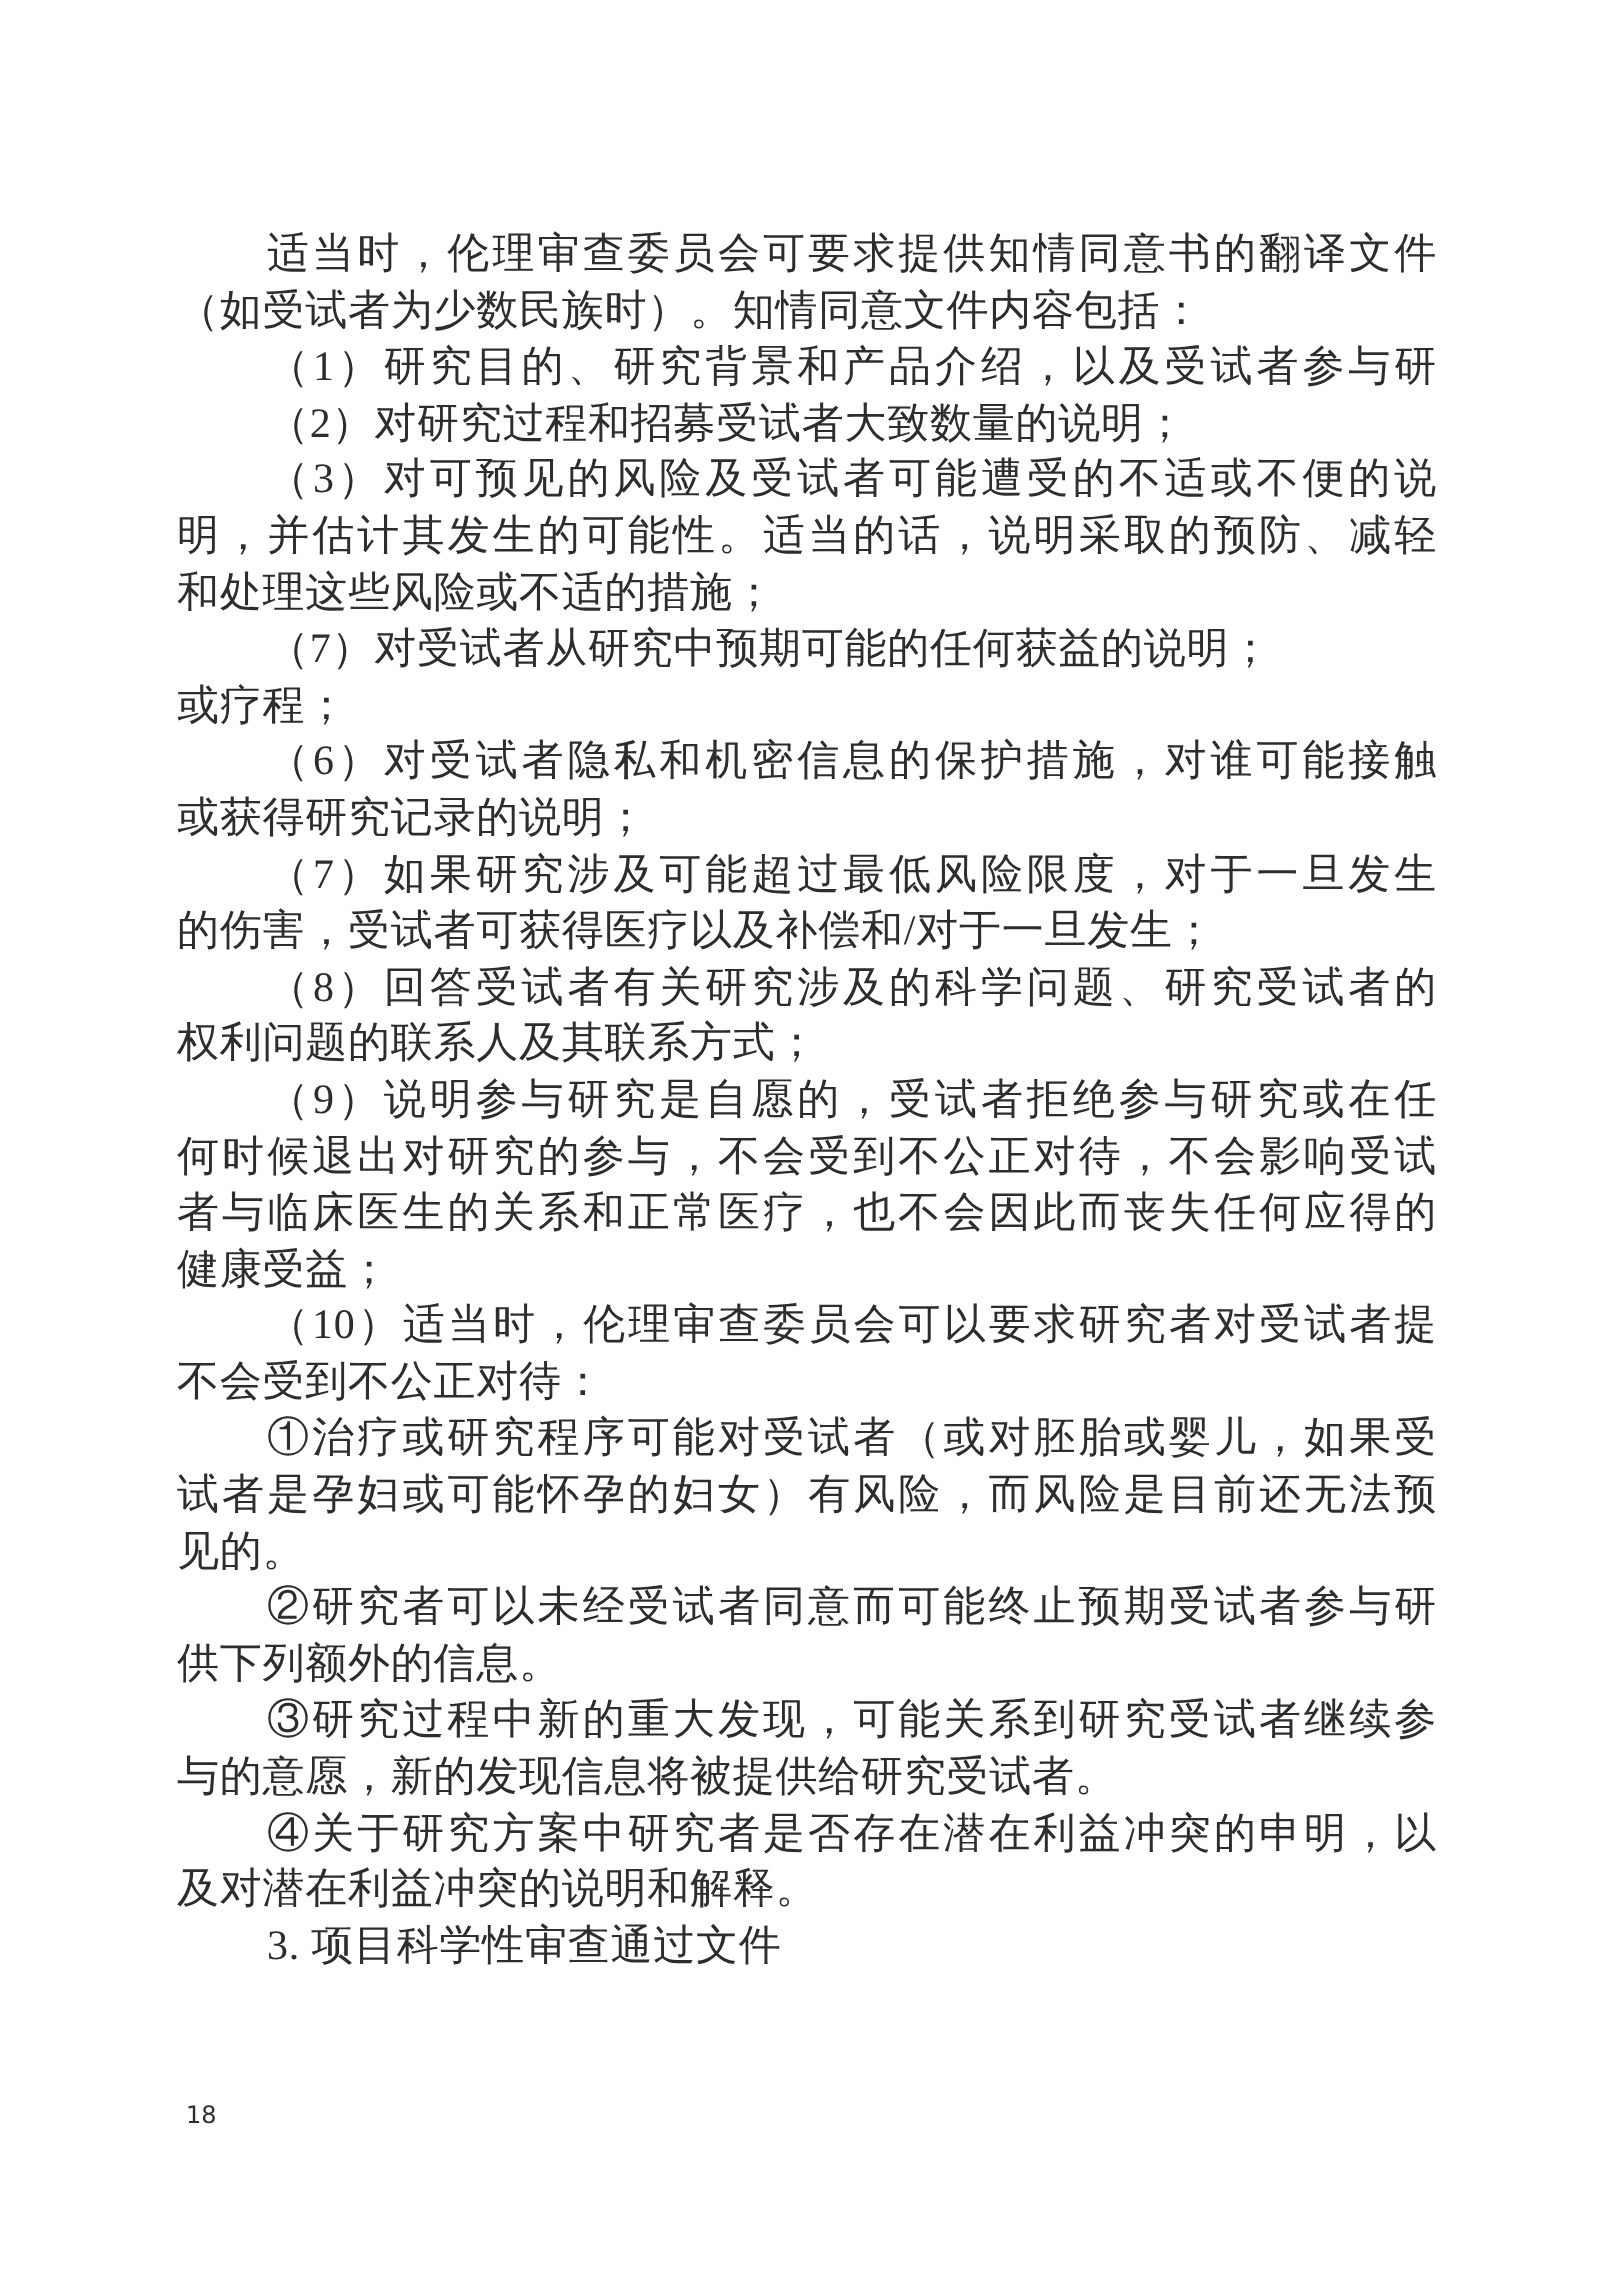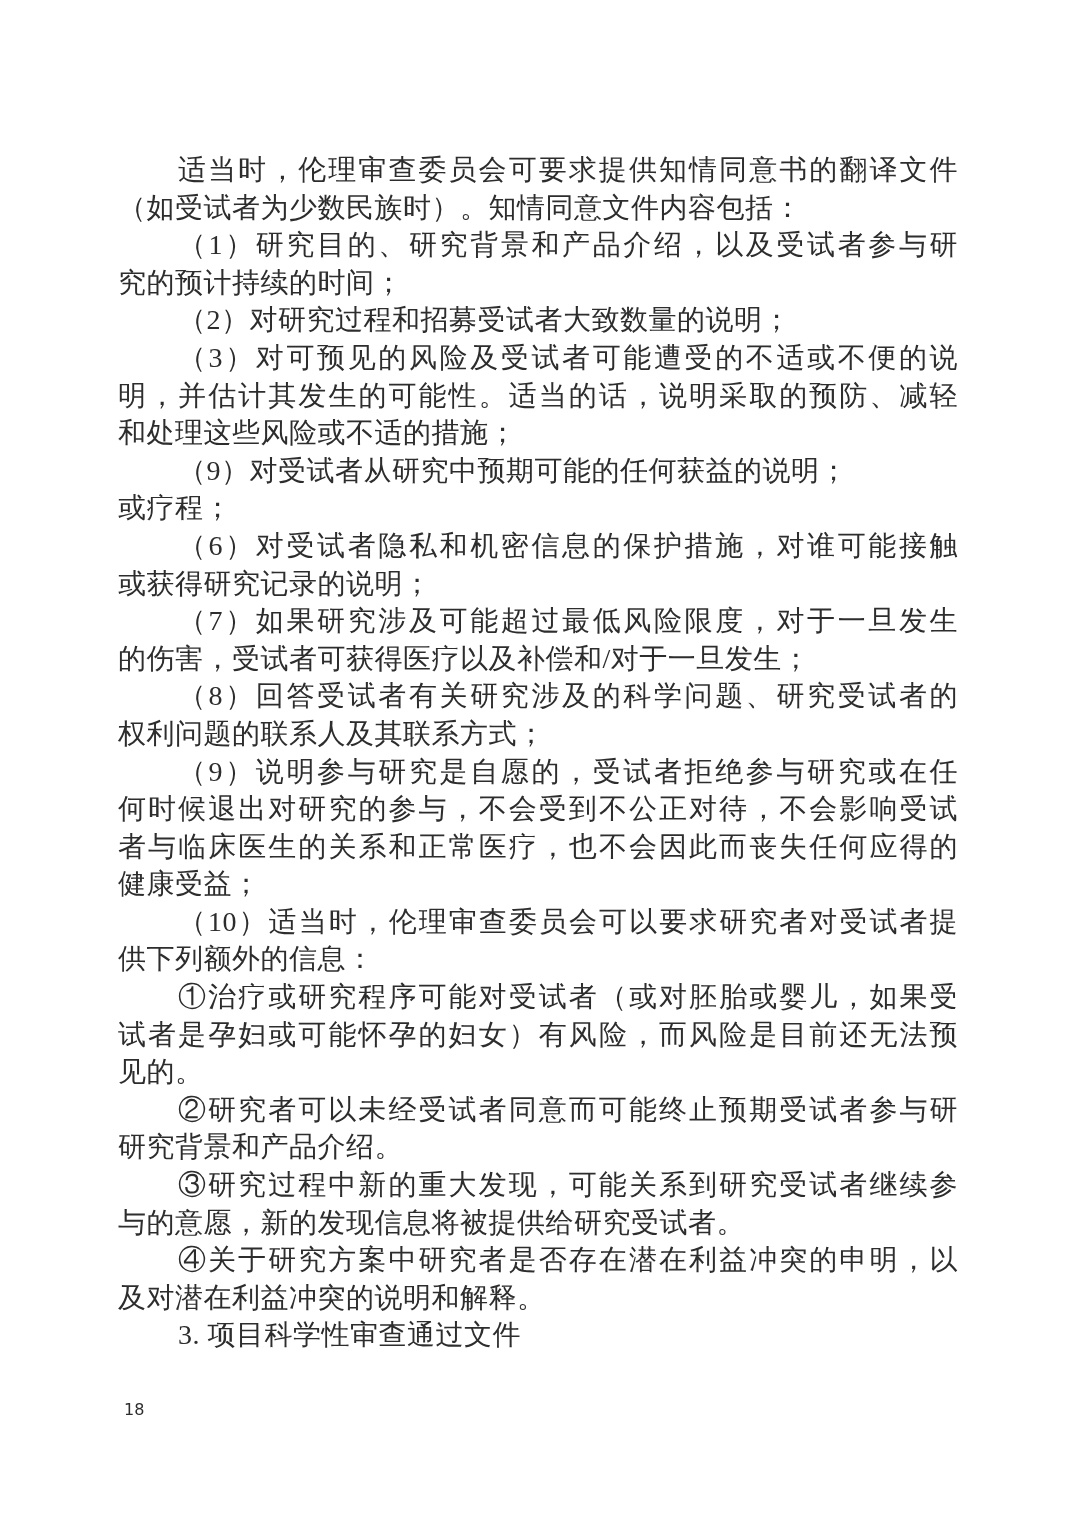--- a/index.html
+++ b/index.html
@@ -47,44 +47,43 @@
   }
 </style>
 </head>
 <body>
 
 <div class="page">
   <div class="text-block" id="text-block">
       <div class="line fill indent">适当时，伦理审查委员会可要求提供知情同意书的翻译文件</div>
       <div class="line">（如受试者为少数民族时）。知情同意文件内容包括：</div>
       <div class="line fill indent">（1）研究目的、研究背景和产品介绍，以及受试者参与研</div>
-      <div class="line">究的预计持续的时间；</div>
       <div class="line indent">（2）对研究过程和招募受试者大致数量的说明；</div>
       <div class="line fill indent">（3）对可预见的风险及受试者可能遭受的不适或不便的说</div>
       <div class="line fill">明，并估计其发生的可能性。适当的话，说明采取的预防、减轻</div>
       <div class="line">和处理这些风险或不适的措施；</div>
-      <div class="line indent">（9）对受试者从研究中预期可能的任何获益的说明；</div>
+      <div class="line indent">（7）对受试者从研究中预期可能的任何获益的说明；</div>
       <div class="line">或疗程；</div>
       <div class="line fill indent">（6）对受试者隐私和机密信息的保护措施，对谁可能接触</div>
       <div class="line">或获得研究记录的说明；</div>
       <div class="line fill indent">（7）如果研究涉及可能超过最低风险限度，对于一旦发生</div>
       <div class="line">的伤害，受试者可获得医疗以及补偿和/对于一旦发生；</div>
       <div class="line fill indent">（8）回答受试者有关研究涉及的科学问题、研究受试者的</div>
       <div class="line">权利问题的联系人及其联系方式；</div>
       <div class="line fill indent">（9）说明参与研究是自愿的，受试者拒绝参与研究或在任</div>
       <div class="line fill">何时候退出对研究的参与，不会受到不公正对待，不会影响受试</div>
       <div class="line fill">者与临床医生的关系和正常医疗，也不会因此而丧失任何应得的</div>
       <div class="line">健康受益；</div>
       <div class="line fill indent">（10）适当时，伦理审查委员会可以要求研究者对受试者提</div>
-      <div class="line">供下列额外的信息：</div>
+      <div class="line">不会受到不公正对待：</div>
       <div class="line fill indent">①治疗或研究程序可能对受试者（或对胚胎或婴儿，如果受</div>
       <div class="line fill">试者是孕妇或可能怀孕的妇女）有风险，而风险是目前还无法预</div>
       <div class="line">见的。</div>
       <div class="line fill indent">②研究者可以未经受试者同意而可能终止预期受试者参与研</div>
-      <div class="line">研究背景和产品介绍。</div>
+      <div class="line">供下列额外的信息。</div>
       <div class="line fill indent">③研究过程中新的重大发现，可能关系到研究受试者继续参</div>
       <div class="line">与的意愿，新的发现信息将被提供给研究受试者。</div>
       <div class="line fill indent">④关于研究方案中研究者是否存在潜在利益冲突的申明，以</div>
       <div class="line">及对潜在利益冲突的说明和解释。</div>
       <div class="line indent">3. 项目科学性审查通过文件</div>
     </div>
   <div class="pageno">18</div>
 </div>
 
 </body></html>

